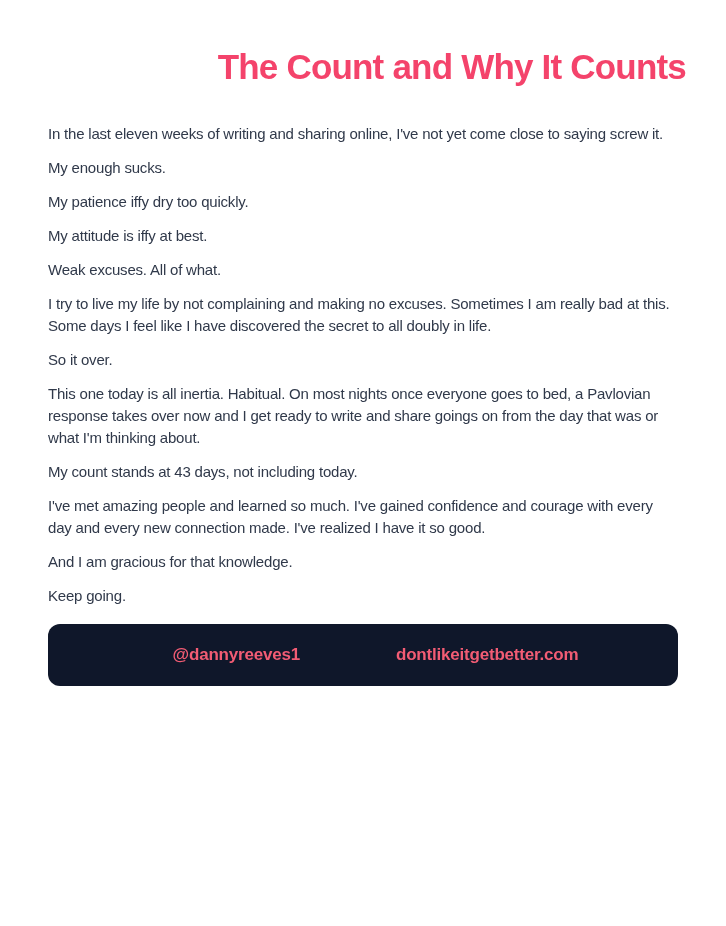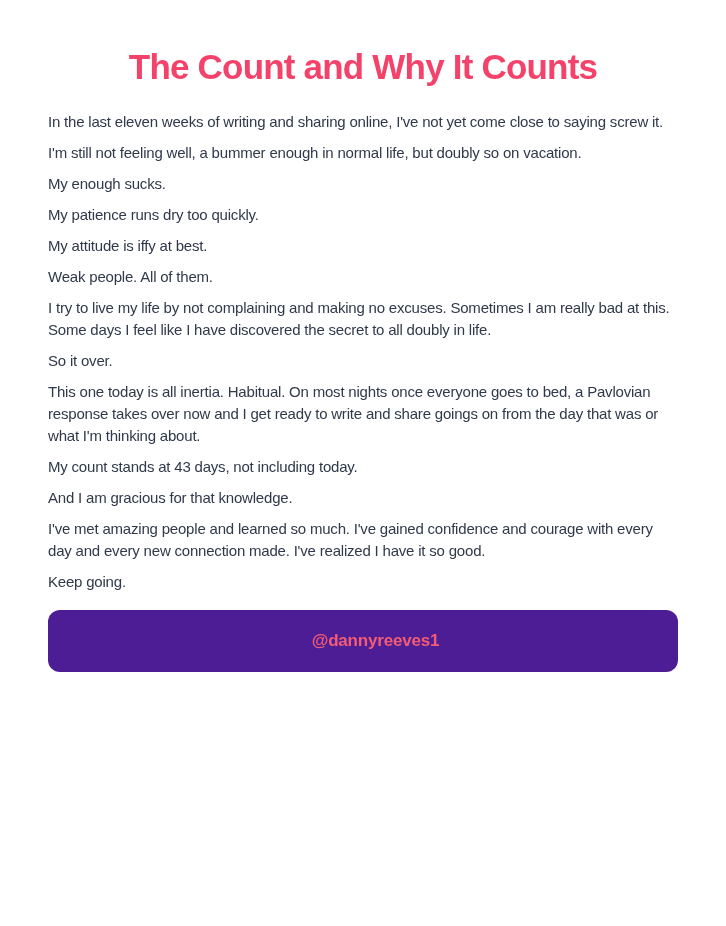--- a/index.html
+++ b/index.html
@@ -12,41 +12,41 @@
     overflow: hidden;
   }
   .sheet {
     width: 726px;
     height: 926px;
     background: #FFFFFF;
   }
   h1.page-title {
     margin: 0;
     padding: 49px 40px 27px;
-    text-align: center;
+    text-align: right;
     font-size: 35px;
     font-weight: 800;
     letter-spacing: -0.8px;
     color: #F4436B;
     line-height: 1.0;
   }
   .content {
     padding: 0 48px;
     color: #30394A;
   }
   .content p {
-    margin: 0 0 9px 0;
+    margin: 12px 0 9px 0;
     font-size: 15px;
     line-height: 22px;
     letter-spacing: -0.2px;
   }
   .footer-bar {
     margin: 17px 48px 0 48px;
     height: 62px;
-    background: #4c1d95;
+    background: #0f172a;
     border-radius: 12px;
     display: flex;
     align-items: center;
     justify-content: center;
     gap: 96px;
     padding-left: 25px;
   }
   .footer-bar span {
     color: #F25C74;
     font-weight: bold;
@@ -56,30 +56,30 @@
   }
 </style>
 </head>
 <body>
 
 <main class="sheet">
   <h1 class="page-title">The Count and Why It Counts</h1>
 
   <div class="content">
     <p>In the last eleven weeks of writing and sharing online, I've not yet come close to saying screw it.</p>
-    <p>I'm still not feeling well, a bummer enough in normal life, but doubly so on vacation.</p>
     <p>My enough sucks.</p>
-    <p>My patience runs dry too quickly.</p>
+    <p>My patience iffy dry too quickly.</p>
     <p>My attitude is iffy at best.</p>
-    <p>Weak people. All of them.</p>
+    <p>Weak excuses. All of what.</p>
     <p>I try to live my life by not complaining and making no excuses. Sometimes I am really bad at this. Some days I feel like I have discovered the secret to all doubly in life.</p>
     <p>So it over.</p>
     <p>This one today is all inertia. Habitual. On most nights once everyone goes to bed, a Pavlovian response takes over now and I get ready to write and share goings on from the day that was or what I'm thinking about.</p>
     <p>My count stands at 43 days, not including today.</p>
+    <p>I've met amazing people and learned so much. I've gained confidence and courage with every day and every new connection made. I've realized I have it so good.</p>
     <p>And I am gracious for that knowledge.</p>
-    <p>I've met amazing people and learned so much. I've gained confidence and courage with every day and every new connection made. I've realized I have it so good.</p>
     <p>Keep going.</p>
   </div>
 
   <footer class="footer-bar">
     <span>@dannyreeves1</span>
+    <span>dontlikeitgetbetter.com</span>
   </footer>
 </main>
 
 </body></html>

